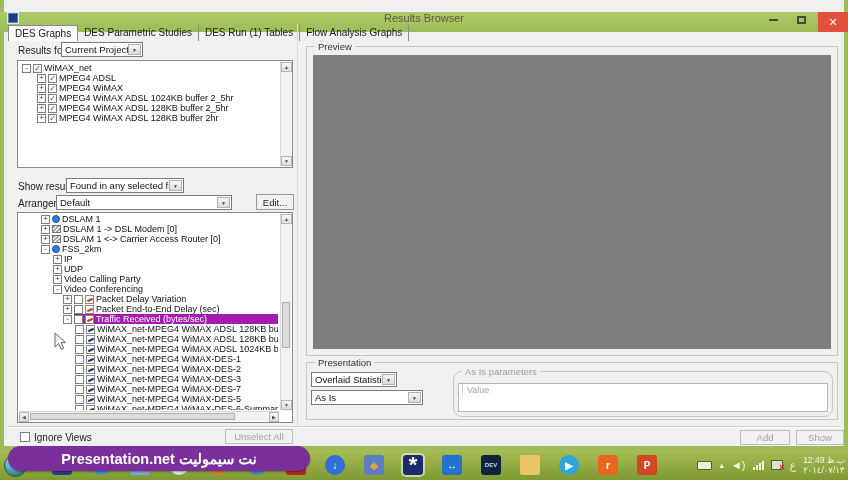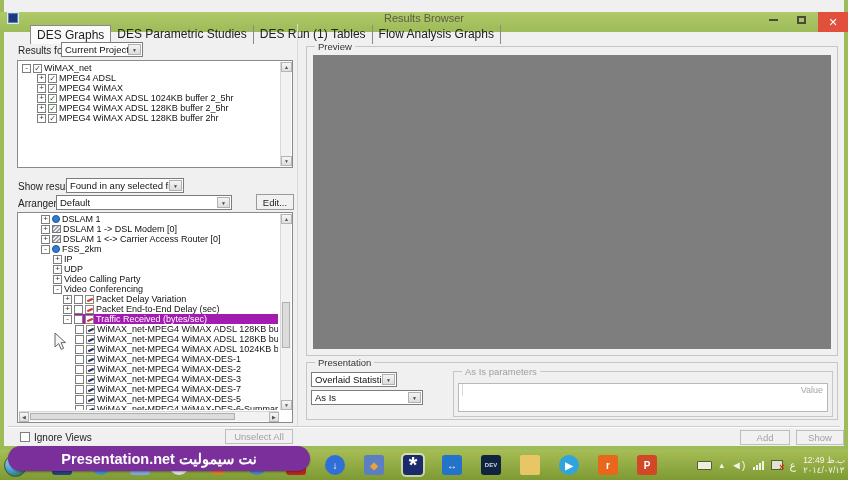--- a/index.html
+++ b/index.html
@@ -21,21 +21,21 @@
     color:#4a4a3a; font-size:10px; }
   #btn-min { position:absolute; right:62px; top:0; }
   #btn-min i { display:block; width:9px; height:2px; background:#4a4a3a; }
   #btn-max { position:absolute; right:34px; top:0; }
   #btn-max i { display:block; width:9px; height:8px; border:2px solid #4a4a3a; }
   #btn-close { position:absolute; right:0; top:0; width:30px; height:20px;
     background:#e0503c; color:#fff; font-size:11px; display:flex; align-items:center;
     justify-content:center; }
 
   
-  #tabs { position:absolute; left:26px; top:25px; display:flex; font-size:12px; }
+  #tabs { position:absolute; left:4px; top:25px; display:flex; font-size:10px; }
   .tab { padding:2px 6px; border-right:1px solid #8a8a8a; color:#222; }
   .tab.active { background:#fafafa; border:1px solid #8a8a8a; border-bottom:none; }
 
   
   .lbl { position:absolute; font-size:10px; color:#222; }
   .dd { position:absolute; height:15px; background:#fff; border:1px solid #7c7c7c;
     font-size:9.5px; color:#111; padding:1px 16px 0 3px; overflow:hidden; white-space:nowrap; }
   .dd .arr { position:absolute; right:1px; top:1px; bottom:1px; width:13px;
     background:linear-gradient(#f4f4f4,#dcdcdc); border:1px solid #b0b0b0;
     display:flex; align-items:center; justify-content:center; font-size:5px; color:#444; }
@@ -76,21 +76,21 @@
 
   
   .grp { position:absolute; border:1px solid #c6c6c6; }
   .grp > .gl { position:absolute; top:-6px; left:8px; background:#f0f0f0; padding:0 3px;
     font-size:9.5px; color:#333; }
   .grp > .gl.gray { color:#a0a0a0; }
   #preview-canvas { position:absolute; left:6px; top:8px; right:6px; bottom:6px; background:#7e7e7e; }
   #params-list { position:absolute; left:4px; top:11px; right:4px; bottom:4px; background:#fff;
     border:1px solid #b8b8b8; }
   #params-header { font-size:9px; color:#a6a6a6; padding:1px 4px; border-left:1px solid #d8d8d8;
-    margin-left:3px;text-align:right; }
+    margin-left:3px; }
 
   .vline { position:absolute; width:1px; background:#dadada; }
   .hline { position:absolute; height:1px; background:#cfcfcf; box-shadow:0 1px 0 #fff; }
 
   
   #taskbar { position:absolute; left:0; top:450px; width:848px; height:30px;
     background:linear-gradient(#a7bd55,#7e9a33); display:flex; align-items:center; }
   #start-button { width:23px; height:23px; border-radius:50%; margin-left:4px;
     background:radial-gradient(circle at 35% 30%, #cfe9f2, #49a0d8 45%, #2c6e3d 85%);
     border:1px solid #3d5a20; flex:0 0 auto; }
@@ -358,21 +358,21 @@
 
     <div class="grp" style="left:302px; top:46px; width:532px; height:310px;">
       <span class="gl">Preview</span>
       <div id="preview-canvas"></div>
     </div>
 
     <div class="grp" style="left:302px; top:362px; width:532px; height:58px;">
       <span class="gl">Presentation</span>
       <div class="dd" style="left:4px; top:9px; width:86px;"><span>Overlaid Statistics</span><span class="arr">▼</span></div>
       <div class="dd" style="left:4px; top:27px; width:112px;"><span>As Is</span><span class="arr">▼</span></div>
-      <div class="grp" style="left:146px; top:8px; width:380px; height:46px;">
+      <div class="grp" style="left:146px; top:8px; width:380px; height:46px;border-radius:9px;">
         <span class="gl gray">As Is parameters</span>
         <div id="params-list">
           <div id="params-header">Value</div>
         </div>
       </div>
     </div>
 
     <div class="hline" style="left:298px; top:426px; right:4px;"></div>
     <button class="btn disabled" style="left:736px; top:430px; width:50px; height:15px;">Add</button>
     <button class="btn disabled" style="left:792px; top:430px; width:48px; height:15px;">Show</button>

